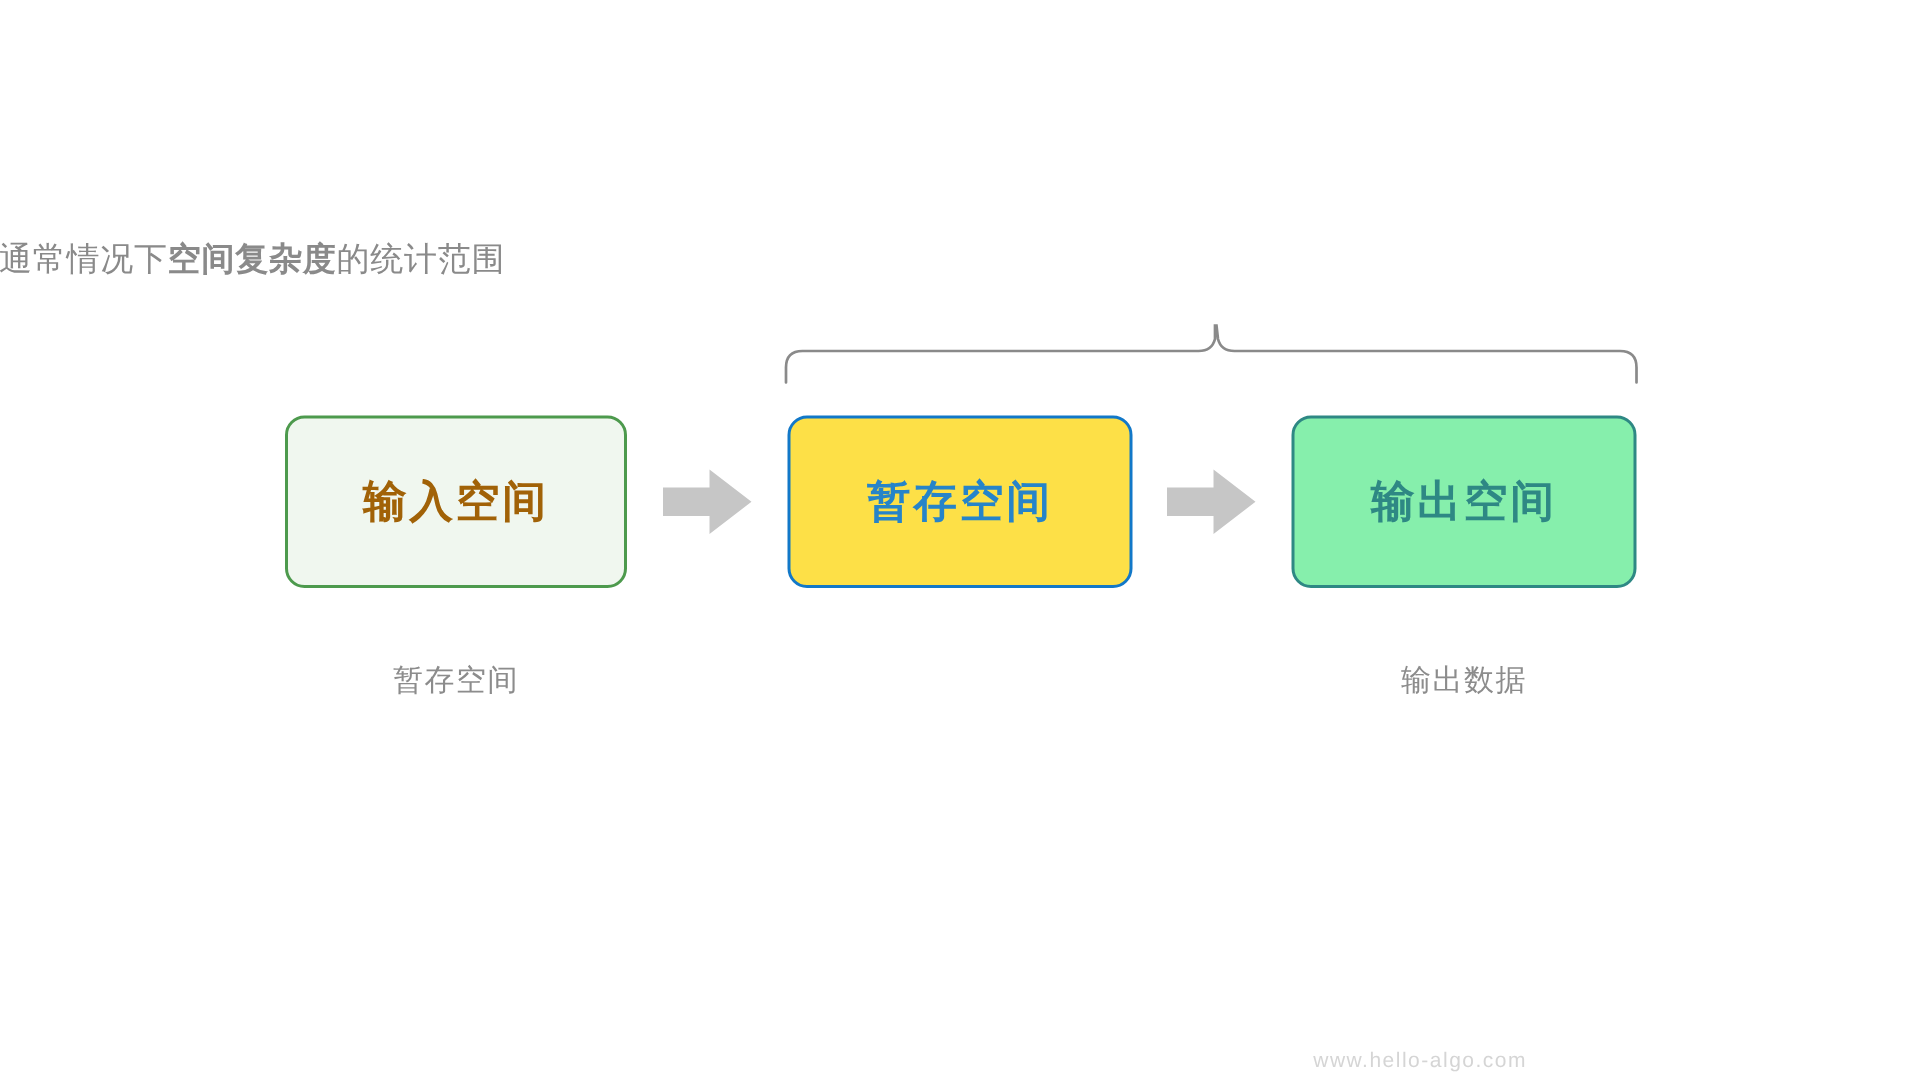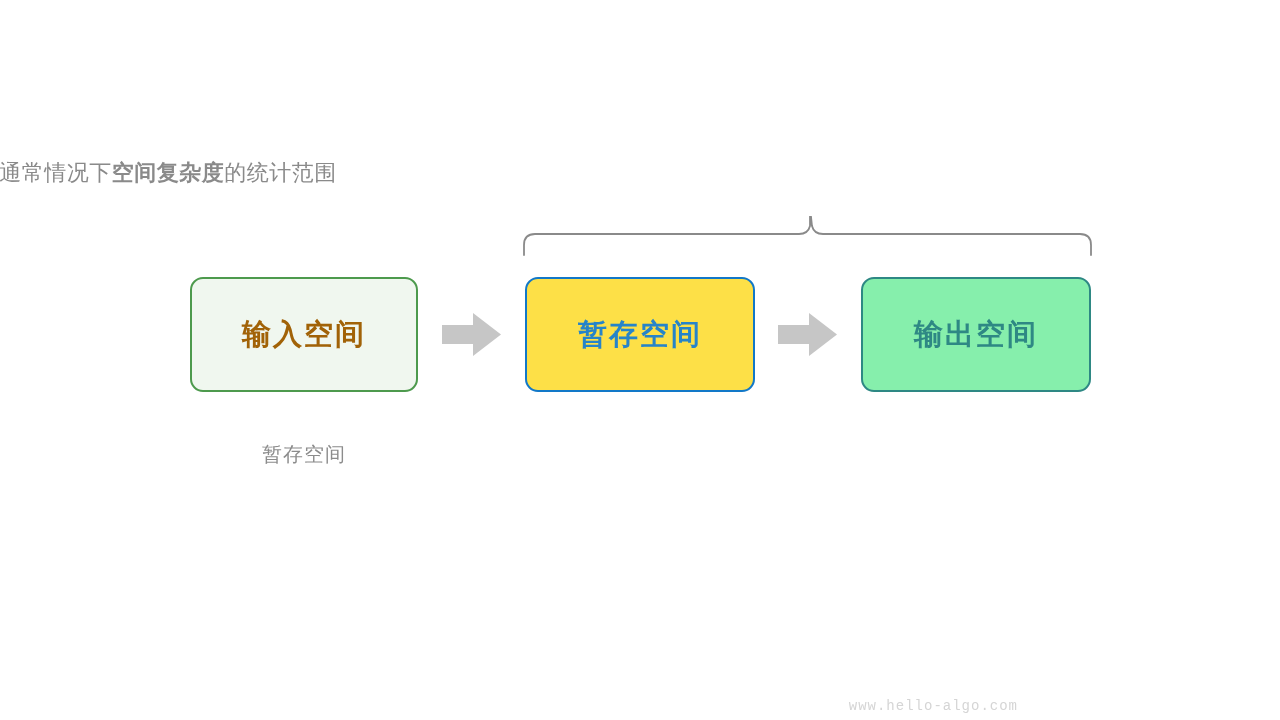--- a/index.html
+++ b/index.html
@@ -113,21 +113,21 @@
   #labels-input  { left: 190px; width: 228px; top: 419px; }
   #labels-buffer { left: 525px; width: 230px; top: 419px; }
   #labels-output { left: 861px; width: 230px; top: 419px; }
   .label-col div { letter-spacing: 1px; }
 
   
   .watermark {
     position: absolute;
     right: 28px;
     bottom: 18px;
-    font-family: Liberation Mono, monospace;
+    font-family: Liberation Sans, sans-serif;
     font-size: 14px;
     color: #d5d5d5;
     letter-spacing: 1px;
   }
 </style>
 </head>
 <body>
 
 <div id="canvas">
 
@@ -165,16 +165,19 @@
   </svg>
   <svg class="arrow" id="arrow-2" viewBox="0 0 60 45">
     <path d="M 0 13 L 31 13 L 31 1 L 59 22.5 L 31 44 L 31 32 L 0 32 Z" fill="#c6c6c6"></path>
   </svg>
 
   <div class="label-col" id="labels-input">
     <div>暂存空间</div>
   </div>
   <div class="label-col" id="labels-buffer">
   </div>
+  <div class="label-col" id="labels-output">
+    <div>输出数据</div>
+  </div>
 
   <div class="watermark">www.hello-algo.com</div>
 
 </div>
 
 </body></html>

